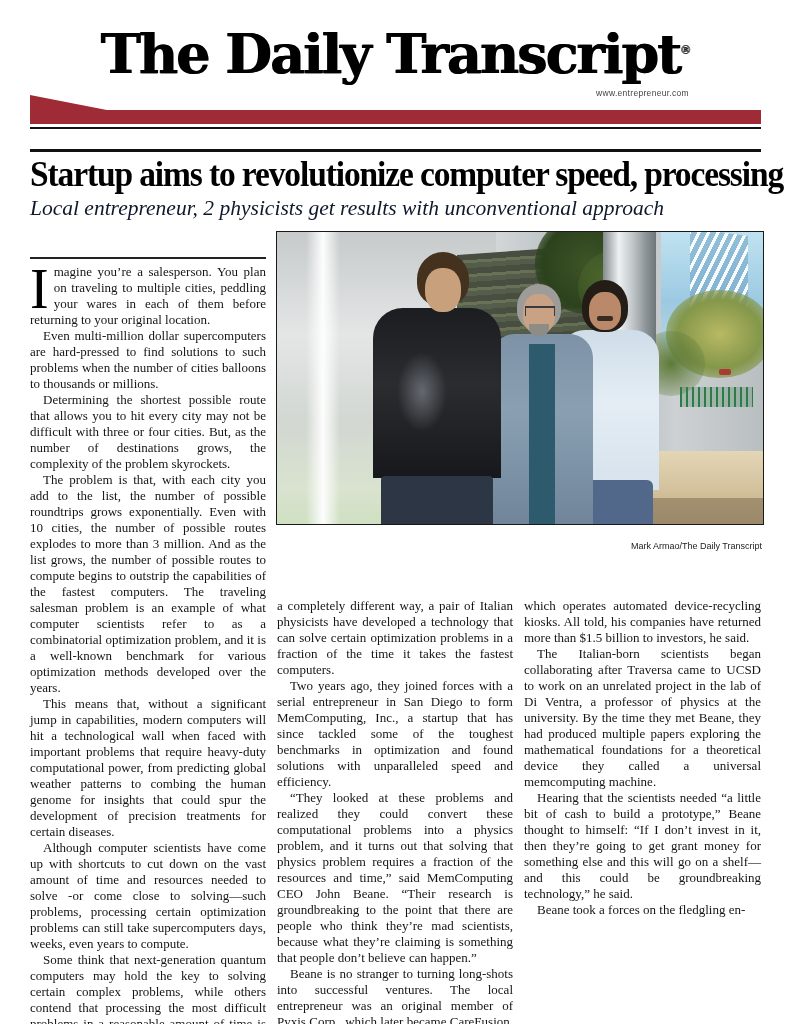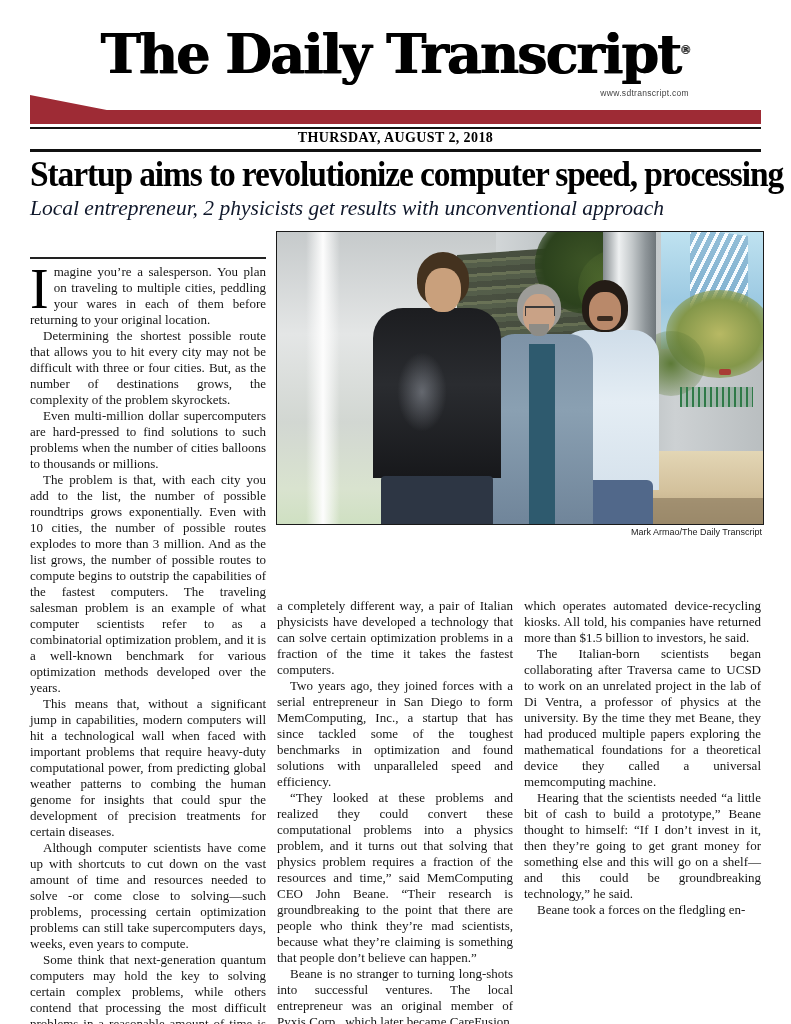--- a/index.html
+++ b/index.html
@@ -88,47 +88,46 @@
   .m2-shirt{left:252px;top:112px;width:26px;height:180px;background:#2e5a6e;}
   
   .m1-hair{left:140px;top:20px;width:52px;height:54px;background:#44321f;}
   .m1-face{left:148px;top:36px;width:36px;height:44px;background:#c9a07c;}
   .m1-torso{left:96px;top:76px;width:128px;height:170px;border-radius:30px 30px 0 0;
         background:linear-gradient(180deg,#1c1d20 0%,#2a2c30 45%,#17181b 100%);}
   .m1-sheen{left:120px;top:120px;width:50px;height:80px;border-radius:50%;
         background:radial-gradient(ellipse,rgba(160,165,175,.5),rgba(0,0,0,0) 70%);}
   .m1-jeans{left:104px;top:244px;width:112px;height:48px;background:#2d3644;border-radius:4px 4px 0 0;}
 
-  .credit{position:absolute;left:400px;top:527px;width:362px;text-align:right;
+  .credit{position:absolute;left:400px;top:541px;width:362px;text-align:right;
         font-family:"Liberation Sans",sans-serif;font-size:9px;color:#222;}
   .caption{position:absolute;left:276px;top:539px;width:487px;
         font-family:"Liberation Sans",sans-serif;font-size:12.5px;line-height:15.5px;color:#1a1a1a;}
 
   
   .col{position:absolute;font-size:13px;line-height:16px;text-align:justify;color:#141414;}
   .col p{margin:0;text-indent:13px;}
   .col p.noindent{text-indent:0;}
   .col1{left:30px;top:264px;width:236px;}
   .col2{left:277px;top:598px;width:236px;}
   .col3{left:524px;top:598px;width:237px;}
   .dropcap{float:left;font-size:56px;line-height:45px;padding:3px 5px 0 0;color:#000;}
 </style>
 </head>
 <body>
 
 <div class="page">
 
   <div class="masthead">
     <span class="masthead-title"><span>The Daily Transcript</span><span class="masthead-reg">®</span></span>
-    <div class="masthead-site">www.sdtranscript.com</div>
+    <div class="masthead-site">www.entrepreneur.com</div>
   </div>
 
   <div class="banner"></div>
   <div class="rule-thin"></div>
-  <div class="dateline">THURSDAY, AUGUST 2, 2018</div>
   <div class="rule-thick"></div>
 
   <div class="headline">Startup aims to revolutionize computer speed, processing</div>
   <div class="subheadline">Local entrepreneur, 2 physicists get results with unconventional approach</div>
 
   <div class="byline-rule"></div>
 
   <div class="photo">
     <div class="ph-wall-left"></div>
     <div class="ph-wall-hl"></div>
@@ -161,22 +160,22 @@
     <div class="m1-torso"></div>
     <div class="m1-sheen"></div>
     <div class="m1-jeans"></div>
     <div class="p-hair m1-hair"></div>
     <div class="p-face m1-face"></div>
   </div>
   <div class="credit">Mark Armao/The Daily Transcript</div>
 
   <div class="col col1">
     <p class="noindent"><span class="dropcap">I</span><span>magine you’re a salesperson. You plan on traveling to multiple cities, peddling your wares in each of them before returning to your original location.</span></p>
+    <p>Even multi-million dollar supercomputers are hard-pressed to find solutions to such problems when the number of cities balloons to thousands or millions.</p>
     <p>Determining the shortest possible route that allows you to hit every city may not be difficult with three or four cities. But, as the number of destinations grows, the complexity of the problem skyrockets.</p>
-    <p>Even multi-million dollar supercomputers are hard-pressed to find solutions to such problems when the number of cities balloons to thousands or millions.</p>
     <p>The problem is that, with each city you add to the list, the number of possible roundtrips grows exponentially. Even with 10 cities, the number of possible routes explodes to more than 3 million. And as the list grows, the number of possible routes to compute begins to outstrip the capabilities of the fastest computers. The traveling salesman problem is an example of what computer scientists refer to as a combinatorial optimization problem, and it is a well-known benchmark for various optimization methods developed over the years.</p>
     <p>This means that, without a significant jump in capabilities, modern computers will hit a technological wall when faced with important problems that require heavy-duty computational power, from predicting global weather patterns to combing the human genome for insights that could spur the development of precision treatments for certain diseases.</p>
     <p>Although computer scientists have come up with shortcuts to cut down on the vast amount of time and resources needed to solve -or come close to solving—such problems, processing certain optimization problems can still take supercomputers days, weeks, even years to compute.</p>
     <p>Some think that next-generation quantum computers may hold the key to solving certain complex problems, while others contend that processing the most difficult problems in a reasonable amount of time is simply impossible. But, by approaching the problem in</p>
   </div>
 
   <div class="col col2">
     <p class="noindent">a completely different way, a pair of Italian physicists have developed a technology that can solve certain optimization problems in a fraction of the time it takes the fastest computers.</p>
     <p>Two years ago, they joined forces with a serial entrepreneur in San Diego to form MemComputing, Inc., a startup that has since tackled some of the toughest benchmarks in optimization and found solutions with unparalleled speed and efficiency.</p>
     <p>“They looked at these problems and realized they could convert these computational problems into a physics problem, and it turns out that solving that physics problem requires a fraction of the resources and time,” said MemComputing CEO John Beane. “Their research is groundbreaking to the point that there are people who think they’re mad scientists, because what they’re claiming is something that people don’t believe can happen.”</p>

